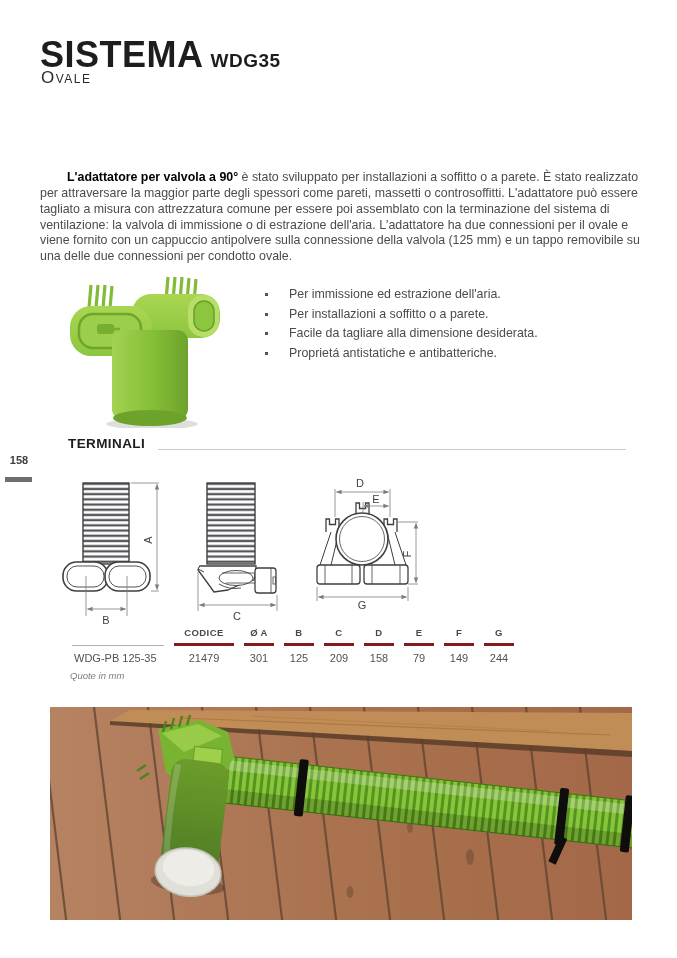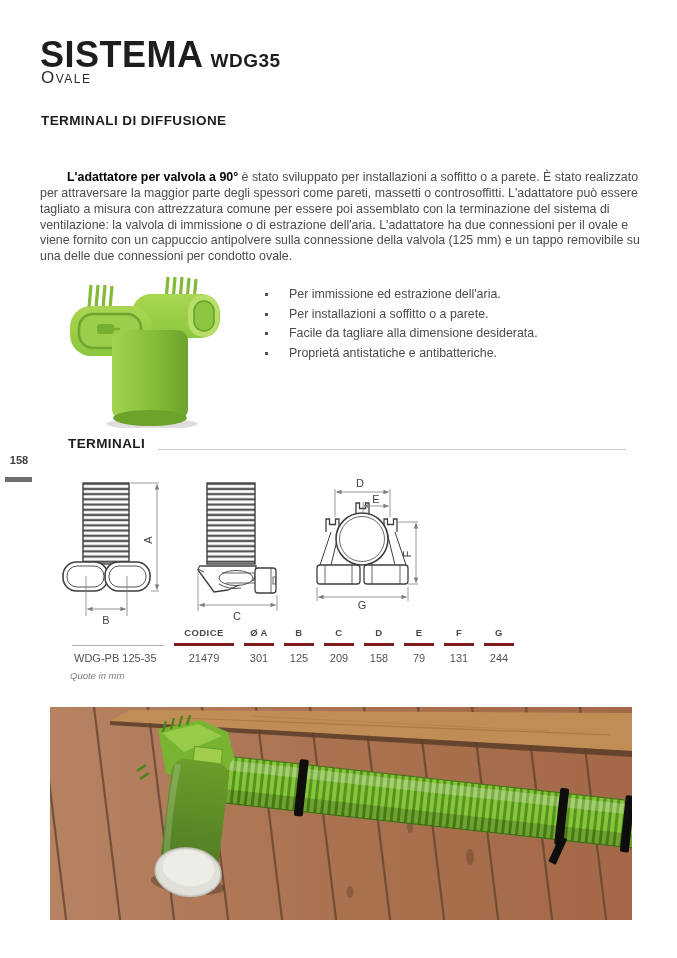--- a/index.html
+++ b/index.html
@@ -64,21 +64,20 @@
 </head>
 <body>
 
 <div class="page">
 
   <div class="title-row">
     <span class="title-main">SISTEMA</span><span class="title-model">WDG35</span>
   </div>
   <div class="subtitle">Ovale</div>
 
-  <div class="h2 h2-terminali">TERMINALI DI DIFFUSIONE</div>
 
   <p class="para"><b>L'adattatore per valvola a 90°</b><span> è stato sviluppato per installazioni a soffitto o a parete. È stato realizzato per attraversare la maggior parte degli spessori come pareti, massetti o controsoffitti. L'adattatore può essere tagliato a misura con attrezzatura comune per essere poi assemblato con la terminazione del sistema di ventilazione: la valvola di immissione o di estrazione dell'aria. L'adattatore ha due connessioni per il ovale e viene fornito con un cappuccio antipolvere sulla connessione della valvola (125 mm) e un tappo removibile su una delle due connessioni per condotto ovale.</span></p>
 
   <svg class="fig-product" viewBox="0 0 200 160" width="200" height="160">
     <defs>
       <linearGradient id="gBody" x1="0" y1="0" x2="0" y2="1">
         <stop offset="0" stop-color="#aad652"></stop>
           <stop offset="1" stop-color="#8cc63e"></stop>
       </linearGradient>
       <linearGradient id="gCyl" x1="0" y1="0" x2="1" y2="0">
@@ -253,21 +252,21 @@
       </thead>
       <tbody>
         <tr>
           <td class="c0">WDG-PB 125-35</td>
           <td>21479</td>
           <td>301</td>
           <td>125</td>
           <td>209</td>
           <td>158</td>
           <td>79</td>
-          <td>131</td>
+          <td>149</td>
           <td>244</td>
         </tr>
       </tbody>
     </table>
   </div>
   <div class="note">Quote in mm</div>
 
   <svg class="fig-photo" viewBox="0 0 582 213" width="582" height="213" preserveAspectRatio="none">
     <defs>
       <linearGradient id="woodG" x1="0" y1="0" x2="1" y2="0">

